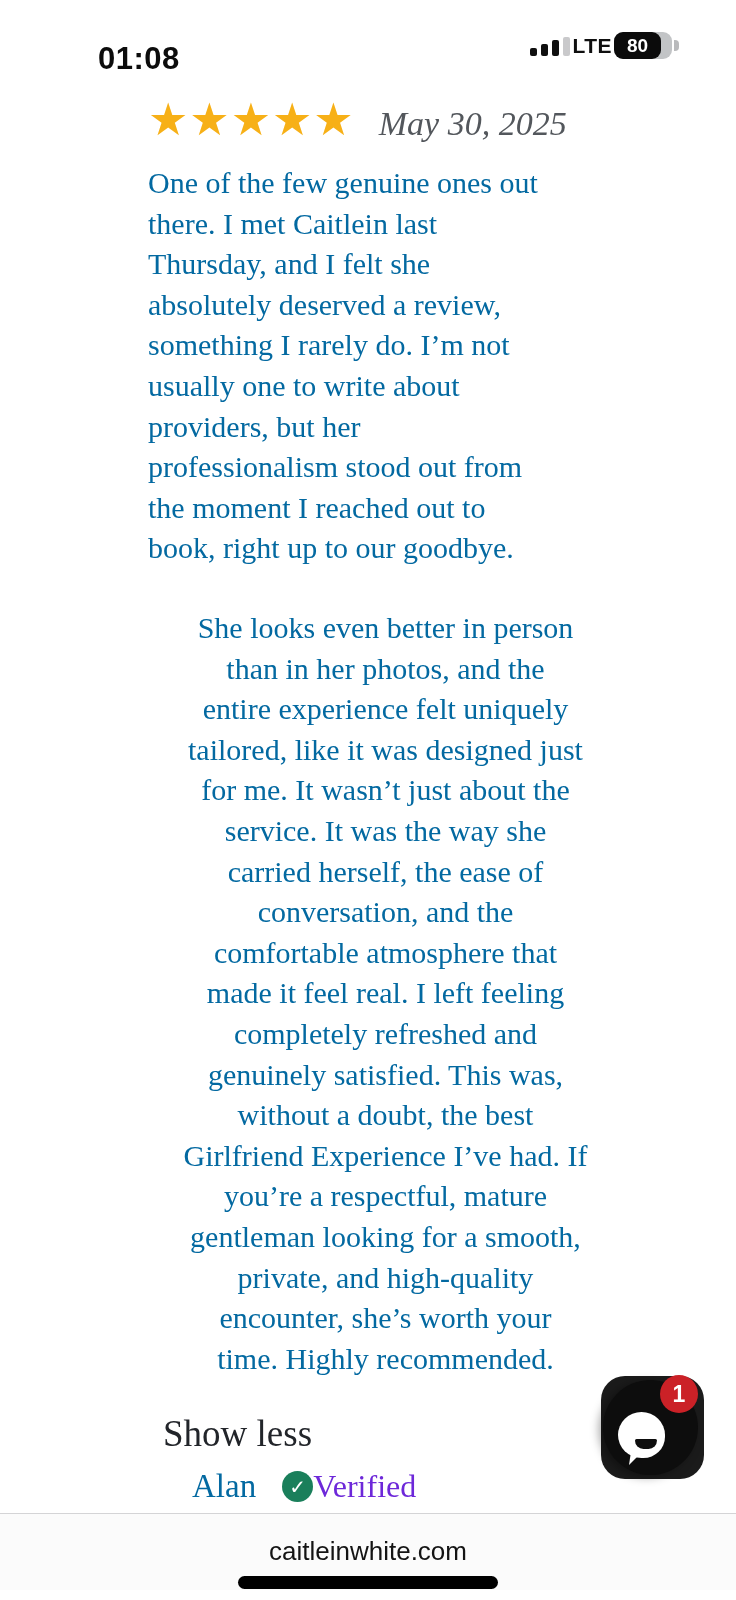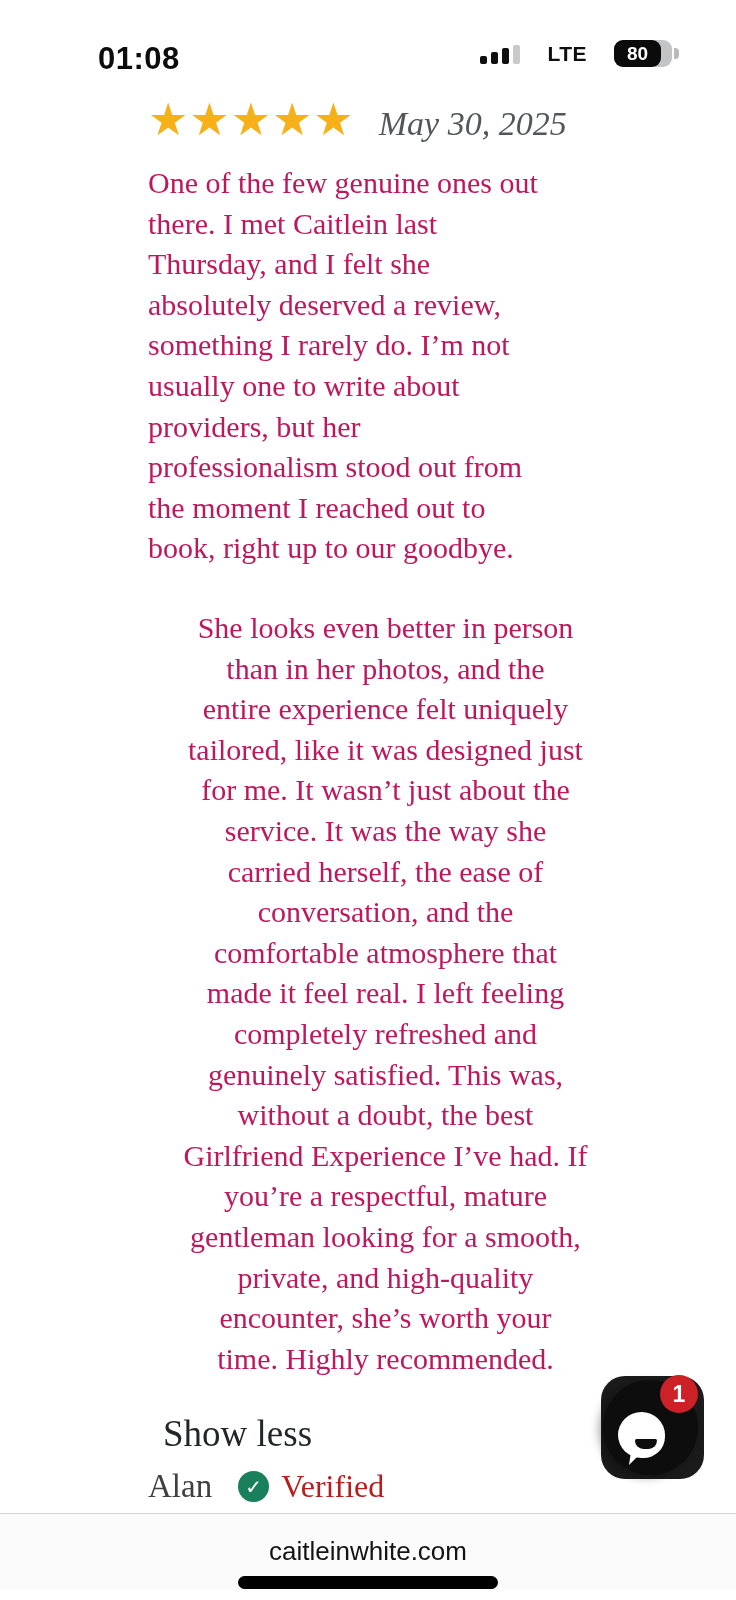--- a/index.html
+++ b/index.html
@@ -15,22 +15,22 @@
   
   .status-bar {
     position: absolute; top: 0; left: 0; right: 0; height: 90px;
     font-family: "Liberation Sans", sans-serif;
   }
   .status-time {
     position: absolute; left: 98px; top: 41px;
     font-size: 31px; font-weight: 700; color: #0c0c0c; letter-spacing: 0.5px;
   }
   .status-right {
-    position: absolute; right: 64px; top: 40px;
-    display: flex; align-items: center; gap: 27px; justify-content: flex-end;
+    position: absolute; right: 64px; top: 32px;
+    display: flex; align-items: center; gap: 2px; justify-content: flex-end;
   }
   .signal-bars { display: flex; align-items: flex-end; gap: 4px; height: 20px; }
   .signal-bars .bar { width: 7px; border-radius: 2px; background: #0f0f0f; }
   .signal-bars .b1 { height: 8px; }
   .signal-bars .b2 { height: 12px; }
   .signal-bars .b3 { height: 16px; }
   .signal-bars .b4 { height: 19px; background: #c9c9cb; }
   .network-label { font-size: 21px; font-weight: 600; color: #0f0f0f; letter-spacing: 0.5px; }
   .battery { position: relative; width: 58px; height: 27px; border-radius: 9px;
     background: #c2c4c6; overflow: visible; }
@@ -54,42 +54,42 @@
     font-family: "DejaVu Sans", sans-serif;
     font-size: 45px; line-height: 48px; color: #f7b017; letter-spacing: 1px;
     white-space: nowrap;
   }
   .review-date {
     margin-left: 24px;
     font-style: italic; font-size: 34px; color: #53575c;
   }
   .review-paragraph {
     position: absolute; left: 148px; width: 475px;
-    font-size: 30px; line-height: 40.6px; color: #be185d;
+    font-size: 30px; line-height: 40.6px; color: #0369a1;
     white-space: pre-line;
   }
   .para-1 { top: 163px; }
   .para-2 { top: 608px; text-align: center; }
   .show-less {
     position: absolute; left: 163px; top: 1412px;
     font-size: 37px; color: #22252a; cursor: pointer;
   }
   .reviewer-row {
     position: absolute; left: 148px; top: 1468px;
     display: flex; align-items: center;
   }
-  .reviewer-name { font-size: 33px; color: #404040; }
+  .reviewer-name { font-size: 33px; color: #0369a1; margin-left: 44px; }
   .verified-check {
     width: 31px; height: 31px; border-radius: 50%;
     background: #1a7f5b; margin-left: 26px;
     display: flex; align-items: center; justify-content: center;
     color: #ffffff; font-size: 20px; font-weight: 700;
     font-family: "DejaVu Sans", sans-serif;
   }
-  .verified-label { margin-left: 12px; font-size: 32px; color: #b91c1c; }
+  .verified-label { font-size: 32px; color: #6d28d9; }
 
   
   .chat-widget {
     position: absolute; left: 601px; top: 1376px;
     width: 103px; height: 103px; border-radius: 24px;
     background: #1b1b1b; cursor: pointer;
   }
   .chat-circle {
     position: absolute; left: 2px; top: 4px;
     width: 95px; height: 95px; border-radius: 50%;

